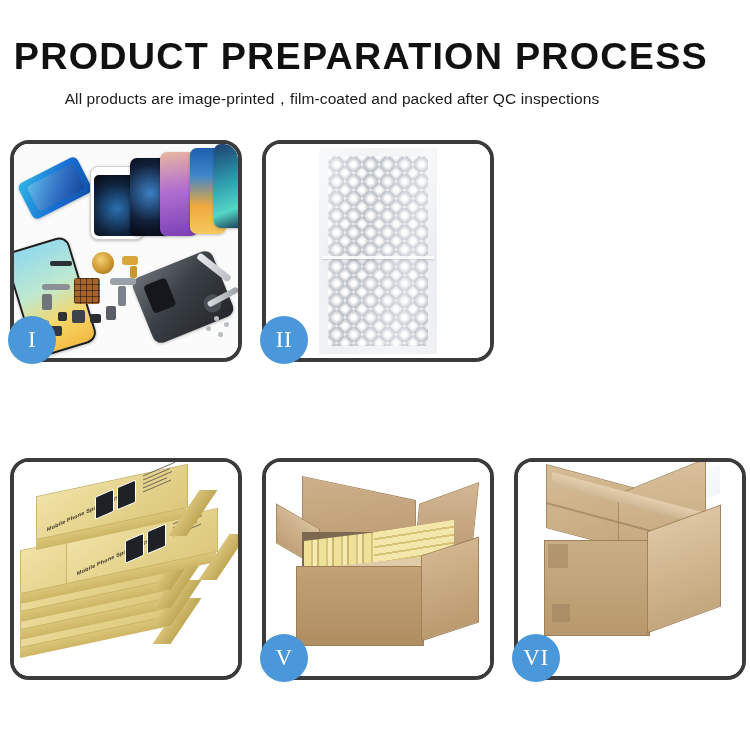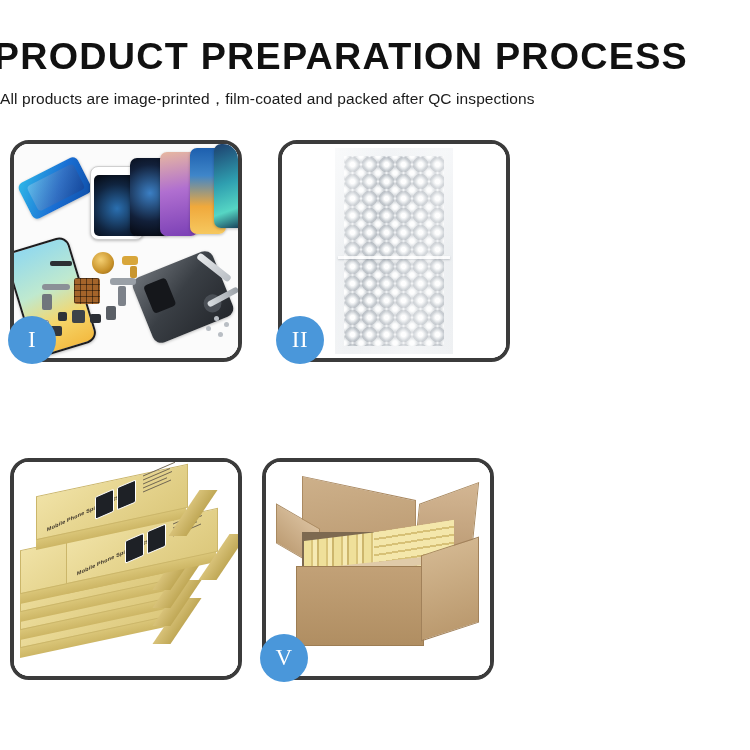--- a/index.html
+++ b/index.html
@@ -6,21 +6,21 @@
   body{
     width:750px;height:750px;
     background:#ffffff;
     font-family:"Liberation Sans", sans-serif;
     overflow:hidden;
     position:relative;
   }
   #page{position:absolute;inset:0;}
 
   
-  .header{position:absolute;left:0;top:0;width:624px;}
+  .header{position:absolute;left:0;top:0;width:624px;text-align:center;padding-left:20px;}
   .title{
     margin:0;padding-top:38px;
     font-family:"Liberation Sans", sans-serif;
     font-size:37px;font-weight:700;color:#111111;
     letter-spacing:1.2px;line-height:1;
     white-space:nowrap;
     transform:scaleX(1.02);
   }
   .subtitle{
     margin:0;padding-top:14px;
@@ -40,21 +40,21 @@
     box-sizing:border-box;
     overflow:visible;
   }
   .panel .clip{
     position:absolute;inset:0;
     border-radius:15px;
     overflow:hidden;
     background:#fdfdfd;
   }
   .p1{left:0;top:0;}
-  .p2{left:252px;top:0;margin-left:16px;}
+  .p2{left:252px;top:0;}
   .p3{left:504px;top:0;}
   .p4{left:0;top:318px;}
   .p5{left:252px;top:318px;}
   .p6{left:504px;top:318px;}
 
   
   .badge{
     position:absolute;
     left:-6px;bottom:-6px;
     width:48px;height:48px;border-radius:50%;
@@ -521,15 +521,31 @@
           <div class="c5-contents"></div>
           <div class="c5-contents2"></div>
           <div class="c5-rim"></div>
           <div class="c5-front"></div>
           <div class="c5-right"></div>
         </div>
       </div>
       <div class="badge">V</div>
     </div>
 
+    <div class="panel p6">
+      <div class="clip">
+        <div class="scene6">
+          <div class="c6-wrap"></div>
+          <div class="c6-top"></div>
+          <div class="c6-topright"></div>
+          <div class="c6-tape"></div>
+          <div class="c6-seam"></div>
+          <div class="c6-front"></div>
+          <div class="c6-side"></div>
+          <div class="c6-tab1"></div>
+          <div class="c6-tab2"></div>
+        </div>
+      </div>
+      <div class="badge">VI</div>
+    </div>
 
   </div>
 </div>
 
 </body></html>

